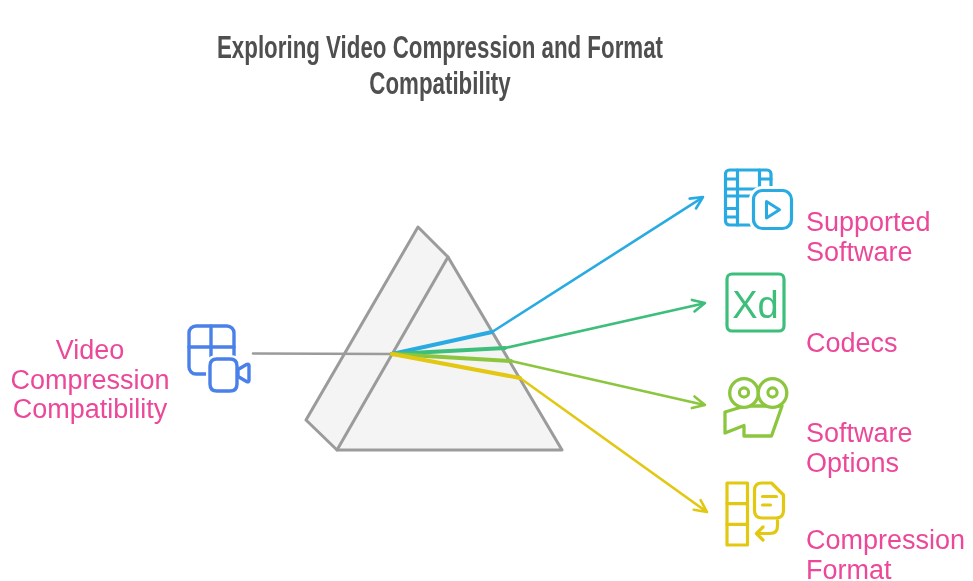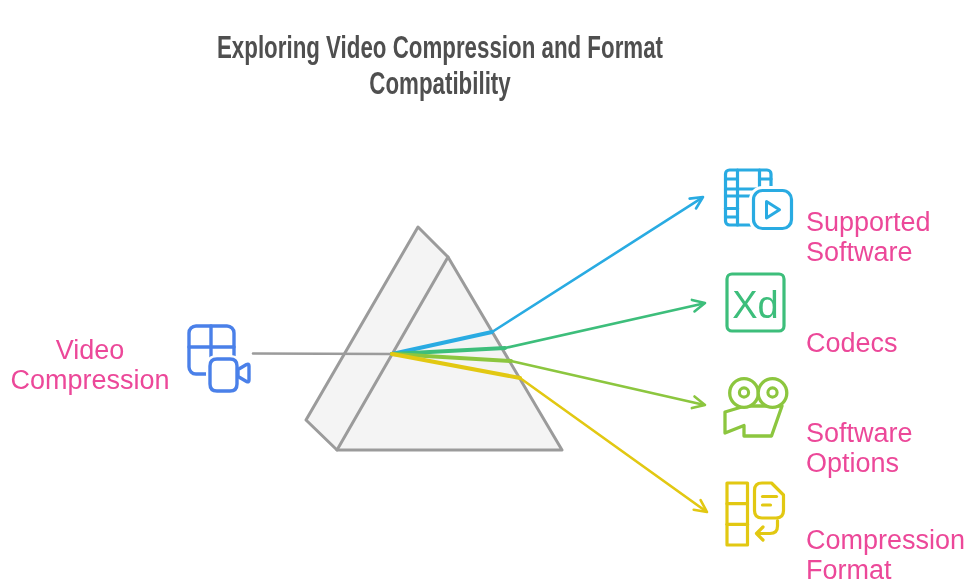--- a/index.html
+++ b/index.html
@@ -23,20 +23,21 @@
 </head>
 <body>
 
 <div class="canvas">
 
   <h1 class="title">Exploring Video Compression and Format Compatibility</h1>
 
   <div class="label input-label">
     <div>Video</div>
     <div>Compression</div>
+    <div>Compatibility</div>
   </div>
 
   <div class="label out-label-0">
     <div>Supported</div>
     <div>Software</div>
   </div>
   <div class="label out-label-2">
     <div>Software</div>
     <div>Options</div>
   </div>

